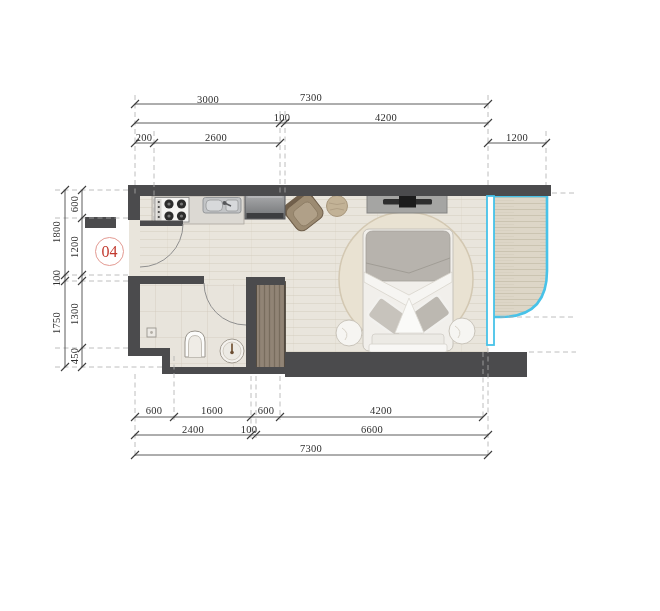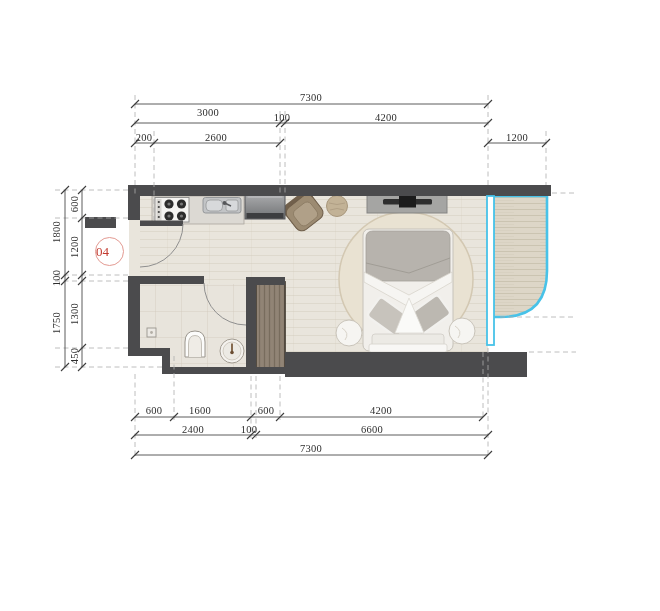--- a/index.html
+++ b/index.html
@@ -3,21 +3,21 @@
 <meta charset="utf-8">
 <style>
   html,body{margin:0;padding:0;background:#ffffff;}
   .canvas{position:relative;width:576px;height:611px;background:#ffffff;overflow:hidden;
           font-family:"Liberation Serif", serif;}
   svg{position:absolute;left:0;top:0;}
   .dim{position:absolute;transform:translate(-50%,-50%);font-size:10.5px;color:#2e2e2e;
        white-space:nowrap;letter-spacing:0.2px;}
   .dim.v{transform:translate(-50%,-50%) rotate(-90deg);}
   .unit-badge{position:absolute;left:95px;top:237px;width:27px;height:27px;border-radius:50%;
-       border:1.3px solid #e39a92;color:#c2392e;font-size:13px;
+       border:1.3px solid #e39a92;color:#c2392e;font-size:16px;text-align:center;
        line-height:27px;background:rgba(255,255,255,0.85);}
   .wall{fill:#4b4b4d;}
   .dimline{stroke:#4a4a4a;stroke-width:0.9;}
   .tick{stroke:#3c3c3c;stroke-width:1.1;}
   .ext{stroke:#adadad;stroke-width:0.8;stroke-dasharray:5 3.5;}
   .arc{stroke:#8f8f8f;stroke-width:1;fill:none;}
 </style>
 </head>
 <body>
 
@@ -238,40 +238,40 @@
           <line class="tick" x1="247" y1="439" x2="255" y2="431"></line>
       <line class="tick" x1="252" y1="439" x2="260" y2="431"></line>
           <line class="tick" x1="484" y1="439" x2="492" y2="431"></line>
       <line class="tick" x1="131" y1="459" x2="139" y2="451"></line>
           <line class="tick" x1="484" y1="459" x2="492" y2="451"></line>
     </g>
   </g>
 </svg>
 
 <div class="dim" style="left:311px;top:97px">7300</div>
-<div class="dim" style="left:208px;top:112px">3000</div>
+<div class="dim" style="left:208px;top:99px">3000</div>
 <div class="dim" style="left:282px;top:117px">100</div>
 <div class="dim" style="left:386px;top:117px">4200</div>
 <div class="dim" style="left:144px;top:137px">200</div>
 <div class="dim" style="left:216px;top:137px">2600</div>
 <div class="dim" style="left:517px;top:137px">1200</div>
 
 <div class="dim v" style="left:56px;top:232px">1800</div>
 <div class="dim v" style="left:56px;top:278px">100</div>
 <div class="dim v" style="left:56px;top:323px">1750</div>
 <div class="dim v" style="left:74px;top:204px">600</div>
 <div class="dim v" style="left:74px;top:247px">1200</div>
 <div class="dim v" style="left:74px;top:314px">1300</div>
 <div class="dim v" style="left:74px;top:356px">450</div>
 
 <div class="dim v" style="left:601px;top:253px">2600</div>
 <div class="dim v" style="left:619px;top:272px">3300</div>
 
 <div class="dim" style="left:154px;top:410px">600</div>
-<div class="dim" style="left:200px;top:410px">1600</div>
+<div class="dim" style="left:212px;top:410px">1600</div>
 <div class="dim" style="left:266px;top:410px">600</div>
 <div class="dim" style="left:381px;top:410px">4200</div>
 <div class="dim" style="left:193px;top:429px">2400</div>
 <div class="dim" style="left:249px;top:429px">100</div>
 <div class="dim" style="left:372px;top:429px">6600</div>
 <div class="dim" style="left:311px;top:448px">7300</div>
 
 <div class="unit-badge">04</div>
 
 </div>

